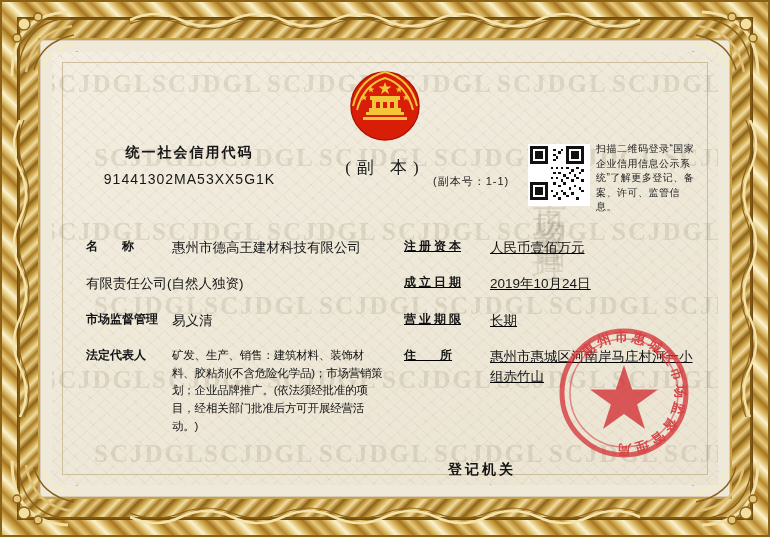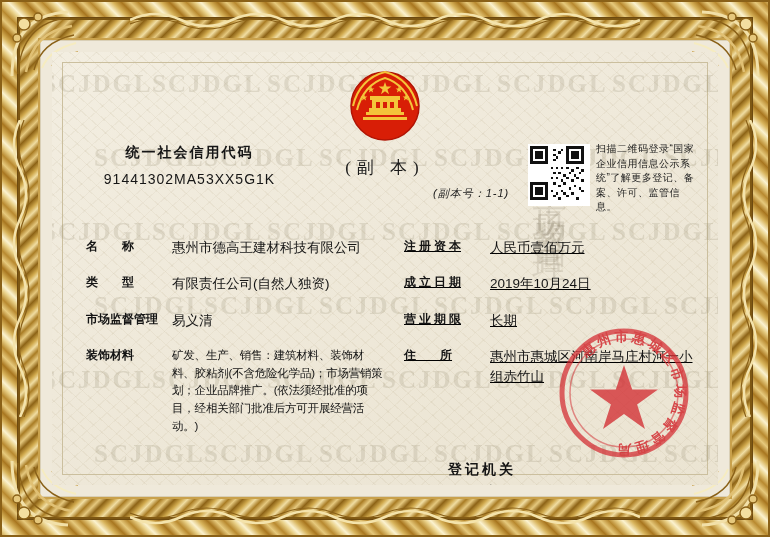--- a/index.html
+++ b/index.html
@@ -104,22 +104,22 @@
     font-size:45px;font-weight:bold;letter-spacing:12px;
     color:#1b1b1b;line-height:1;
     text-indent:12px;
   }
   .subtitle{
     margin-top:12px;
     font-family:"Liberation Serif","DejaVu Serif",serif;
     font-size:17px;letter-spacing:6px;color:#1b1b1b;
   }
   .copy-no{
-    position:absolute;left:50%;top:134px;margin-left:48px;
-    font-size:11px;color:#222;letter-spacing:1px;font-style:italic;
+    position:absolute;left:50%;top:122px;margin-left:48px;
+    font-size:11px;color:#222;letter-spacing:1px;
   }
 
   
   .code-block{
     position:absolute;left:30px;top:92px;width:215px;text-align:center;
   }
   .code-label{
     font-family:"Liberation Serif","DejaVu Serif",serif;
     font-size:14px;letter-spacing:2px;color:#161616;font-weight:bold;
   }
@@ -424,29 +424,28 @@
     </div>
     <div class="qr-text">扫描二维码登录“国家企业信用信息公示系统”了解更多登记、备案、许可、监管信息。</div>
 
     <div class="fields">
       <div class="col-left">
         <div class="row">
           <div class="lbl">名　　称</div>
           <div class="val">惠州市德高王建材科技有限公司</div>
         </div>
         <div class="row">
-          <div class="lbl">类　　型</div>
           <div class="val">有限责任公司(自然人独资)</div>
         </div>
         <div class="row">
           <div class="lbl">市场监督管理</div>
           <div class="val">易义清</div>
         </div>
         <div class="row">
-          <div class="lbl">装饰材料</div>
+          <div class="lbl">法定代表人</div>
           <div class="val scope">矿发、生产、销售：建筑材料、装饰材料、胶粘剂(不含危险化学品)；市场营销策划；企业品牌推广。(依法须经批准的项目，经相关部门批准后方可开展经营活动。)</div>
         </div>
       </div>
 
       <div class="col-right">
         <div class="row">
           <div class="lbl">注 册 资 本</div>
           <div class="val">人民币壹佰万元</div>
         </div>
         <div class="row">

